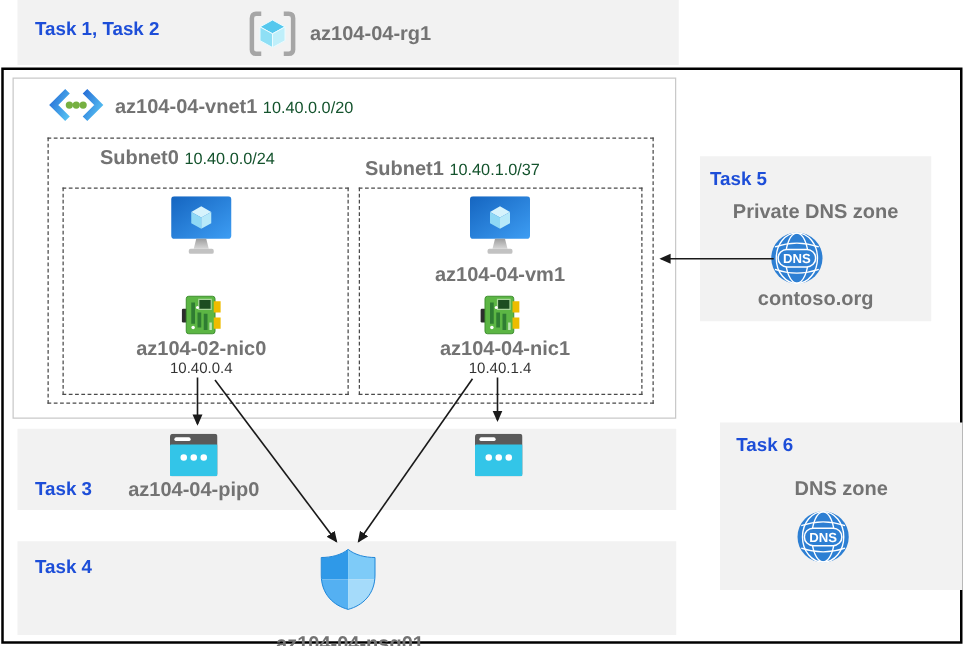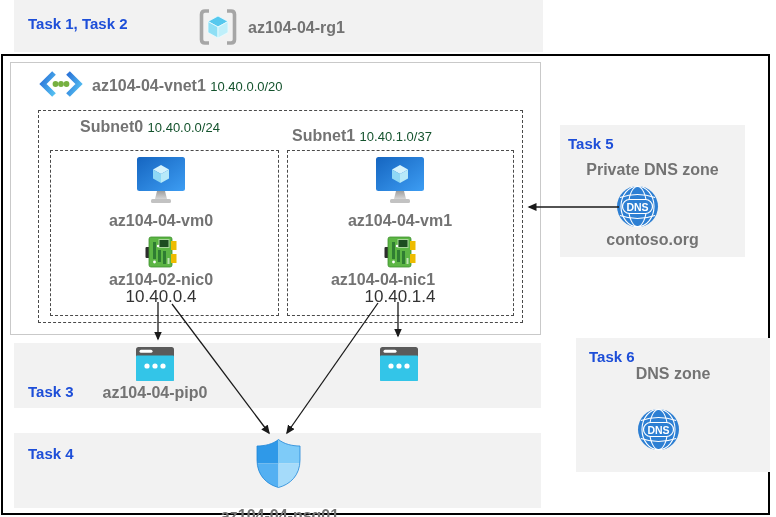--- a/index.html
+++ b/index.html
@@ -6,21 +6,21 @@
   .screen{
     position:relative;width:776px;height:517px;background:#ffffff;
     font-family:"Liberation Sans",sans-serif;overflow:hidden;
     -webkit-font-smoothing:antialiased;
   }
   .abs{position:absolute;}
   .panel{background:#f2f2f2;}
   .task-label{font-weight:bold;font-size:15px;color:#1d4ed8;}
   .name-bold{font-weight:bold;font-size:16px;color:#737373;}
   .cidr{font-weight:normal;font-size:13px;color:#14532d;}
-  .ip{font-weight:normal;font-size:17px;color:#333333;}
+  .ip{font-weight:normal;font-size:12px;color:#333333;}
   .ctr{text-align:center;}
   .frame{
     border:2px solid #000000;background:#ffffff;
   }
   .vnet-box{
     background:#ffffff;border:1px solid #c9c9c9;
   }
   .dashed{border:1px dashed #4a4a4a;background:transparent;}
   .subnet-label{white-space:nowrap;}
   svg{display:block;}
@@ -100,21 +100,20 @@
   </svg>
   <svg class="abs" style="left:372px;top:157px;" width="56" height="47" viewBox="0 0 56 47">
     <rect x="4" y="0" width="48" height="34" rx="2.5" fill="url(#vmg)"></rect>
     <polygon points="28,8 36,12.5 28,17 20,12.5" fill="#d6f3fc"></polygon>
     <polygon points="20,12.5 28,17 28,26 20,21.5" fill="#8ed8f5"></polygon>
     <polygon points="36,12.5 28,17 28,26 36,21.5" fill="#b7e9f9"></polygon>
     <polygon points="24,34 32,34 34,42 22,42" fill="url(#stg)"></polygon>
     <rect x="18" y="42" width="20" height="4" rx="1.5" fill="#c2c2c2"></rect>
   </svg>
 
-  <div class="abs name-bold ctr" style="left:51px;top:212px;width:220px;">az104-04-vm0</div>
   <div class="abs name-bold ctr" style="left:290px;top:212px;width:220px;">az104-04-vm1</div>
 
   <svg class="abs" style="left:145px;top:236px;" width="32" height="32" viewBox="0 0 32 32">
     <rect x="0.5" y="11" width="5" height="11" rx="1" fill="#2d2d2d"></rect>
     <rect x="4" y="1" width="23" height="30" rx="2" fill="#5cb644" stroke="#3e8f2f" stroke-width="0.8"></rect>
     <rect x="26" y="5" width="5.5" height="9" fill="#eebc00"></rect>
     <rect x="26" y="18" width="5.5" height="9" fill="#eebc00"></rect>
     <rect x="14" y="3.5" width="10" height="8" fill="#1d4d21" stroke="#a8d59a" stroke-width="1"></rect>
     <rect x="8" y="6" width="3" height="17" fill="#2f7d32"></rect>
     <rect x="13" y="14" width="3" height="12" fill="#2f7d32"></rect>
@@ -132,21 +131,21 @@
     <rect x="8" y="6" width="3" height="17" fill="#2f7d32"></rect>
     <rect x="13" y="14" width="3" height="12" fill="#2f7d32"></rect>
     <rect x="18" y="15" width="3" height="13" fill="#2f7d32"></rect>
     <rect x="22.5" y="22" width="2" height="6" fill="#bfe6b4"></rect>
     <circle cx="9.5" cy="26" r="1.4" fill="#ffffff"></circle>
     <circle cx="13" cy="10" r="1.2" fill="#ffffff"></circle>
   </svg>
 
   <div class="abs name-bold ctr" style="left:51px;top:271px;width:220px;">az104-02-nic0</div>
   <div class="abs ip ctr" style="left:51px;top:287px;width:220px;">10.40.0.4</div>
-  <div class="abs name-bold ctr" style="left:273px;top:271px;width:220px;">az104-04-nic1</div>
+  <div class="abs name-bold ctr" style="left:294px;top:271px;width:220px;">az104-04-nic1</div>
   <div class="abs ip ctr" style="left:290px;top:287px;width:220px;">10.40.1.4</div>
 
   <div class="abs panel" style="left:14px;top:343px;width:527px;height:65px;">
     <div class="abs task-label" style="left:14px;top:12px;margin-top:28px;">Task 3</div>
   </div>
   <svg class="abs" style="left:136px;top:347px;" width="38" height="34" viewBox="0 0 38 34">
     <rect x="0" y="0" width="38" height="34" rx="2.5" fill="#5a5a5a"></rect>
     <rect x="0" y="8.5" width="38" height="25.5" rx="1" fill="#33c5e8"></rect>
     <rect x="3.5" y="2.8" width="13" height="3" rx="1.5" fill="#ffffff"></rect>
     <circle cx="11" cy="19" r="2.6" fill="#ffffff"></circle>
@@ -193,21 +192,21 @@
       <path d="M4,12.5 Q21.5,6.5 39,12.5" fill="none" stroke="#ffffff" stroke-width="1.1"></path>
       <path d="M4,30.5 Q21.5,36.5 39,30.5" fill="none" stroke="#ffffff" stroke-width="1.1"></path>
       <rect x="6.5" y="14.5" width="30" height="14" rx="7" fill="#2d7fd3" stroke="#ffffff" stroke-width="1.2"></rect>
       <text x="21.5" y="25.5" text-anchor="middle" font-family="Liberation Sans, sans-serif" font-size="10.5" font-weight="bold" fill="#ffffff">DNS</text>
     </svg>
     <div class="abs name-bold ctr" style="left:0;top:106px;width:185px;text-align:center;">contoso.org</div>
   </div>
 
   <div class="abs panel" style="left:576px;top:338px;width:194px;height:134px;">
     <div class="abs task-label" style="left:13px;top:10px;">Task 6</div>
-    <div class="abs name-bold ctr" style="left:0;top:27px;width:194px;">DNS zone</div>
+    <div class="abs name-bold ctr" style="left:0;top:45px;width:194px;">DNS zone</div>
     <svg class="abs" style="left:61px;top:70px;" width="43" height="43" viewBox="0 0 43 43">
       <circle cx="21.5" cy="21.5" r="20.5" fill="#2d7fd3"></circle>
       <ellipse cx="21.5" cy="21.5" rx="9" ry="20" fill="none" stroke="#ffffff" stroke-width="1.1"></ellipse>
       <ellipse cx="21.5" cy="21.5" rx="16.5" ry="20.2" fill="none" stroke="#ffffff" stroke-width="1.1"></ellipse>
       <path d="M4,12.5 Q21.5,6.5 39,12.5" fill="none" stroke="#ffffff" stroke-width="1.1"></path>
       <path d="M4,30.5 Q21.5,36.5 39,30.5" fill="none" stroke="#ffffff" stroke-width="1.1"></path>
       <rect x="6.5" y="14.5" width="30" height="14" rx="7" fill="#2d7fd3" stroke="#ffffff" stroke-width="1.2"></rect>
       <text x="21.5" y="25.5" text-anchor="middle" font-family="Liberation Sans, sans-serif" font-size="10.5" font-weight="bold" fill="#ffffff">DNS</text>
     </svg>
   </div>

